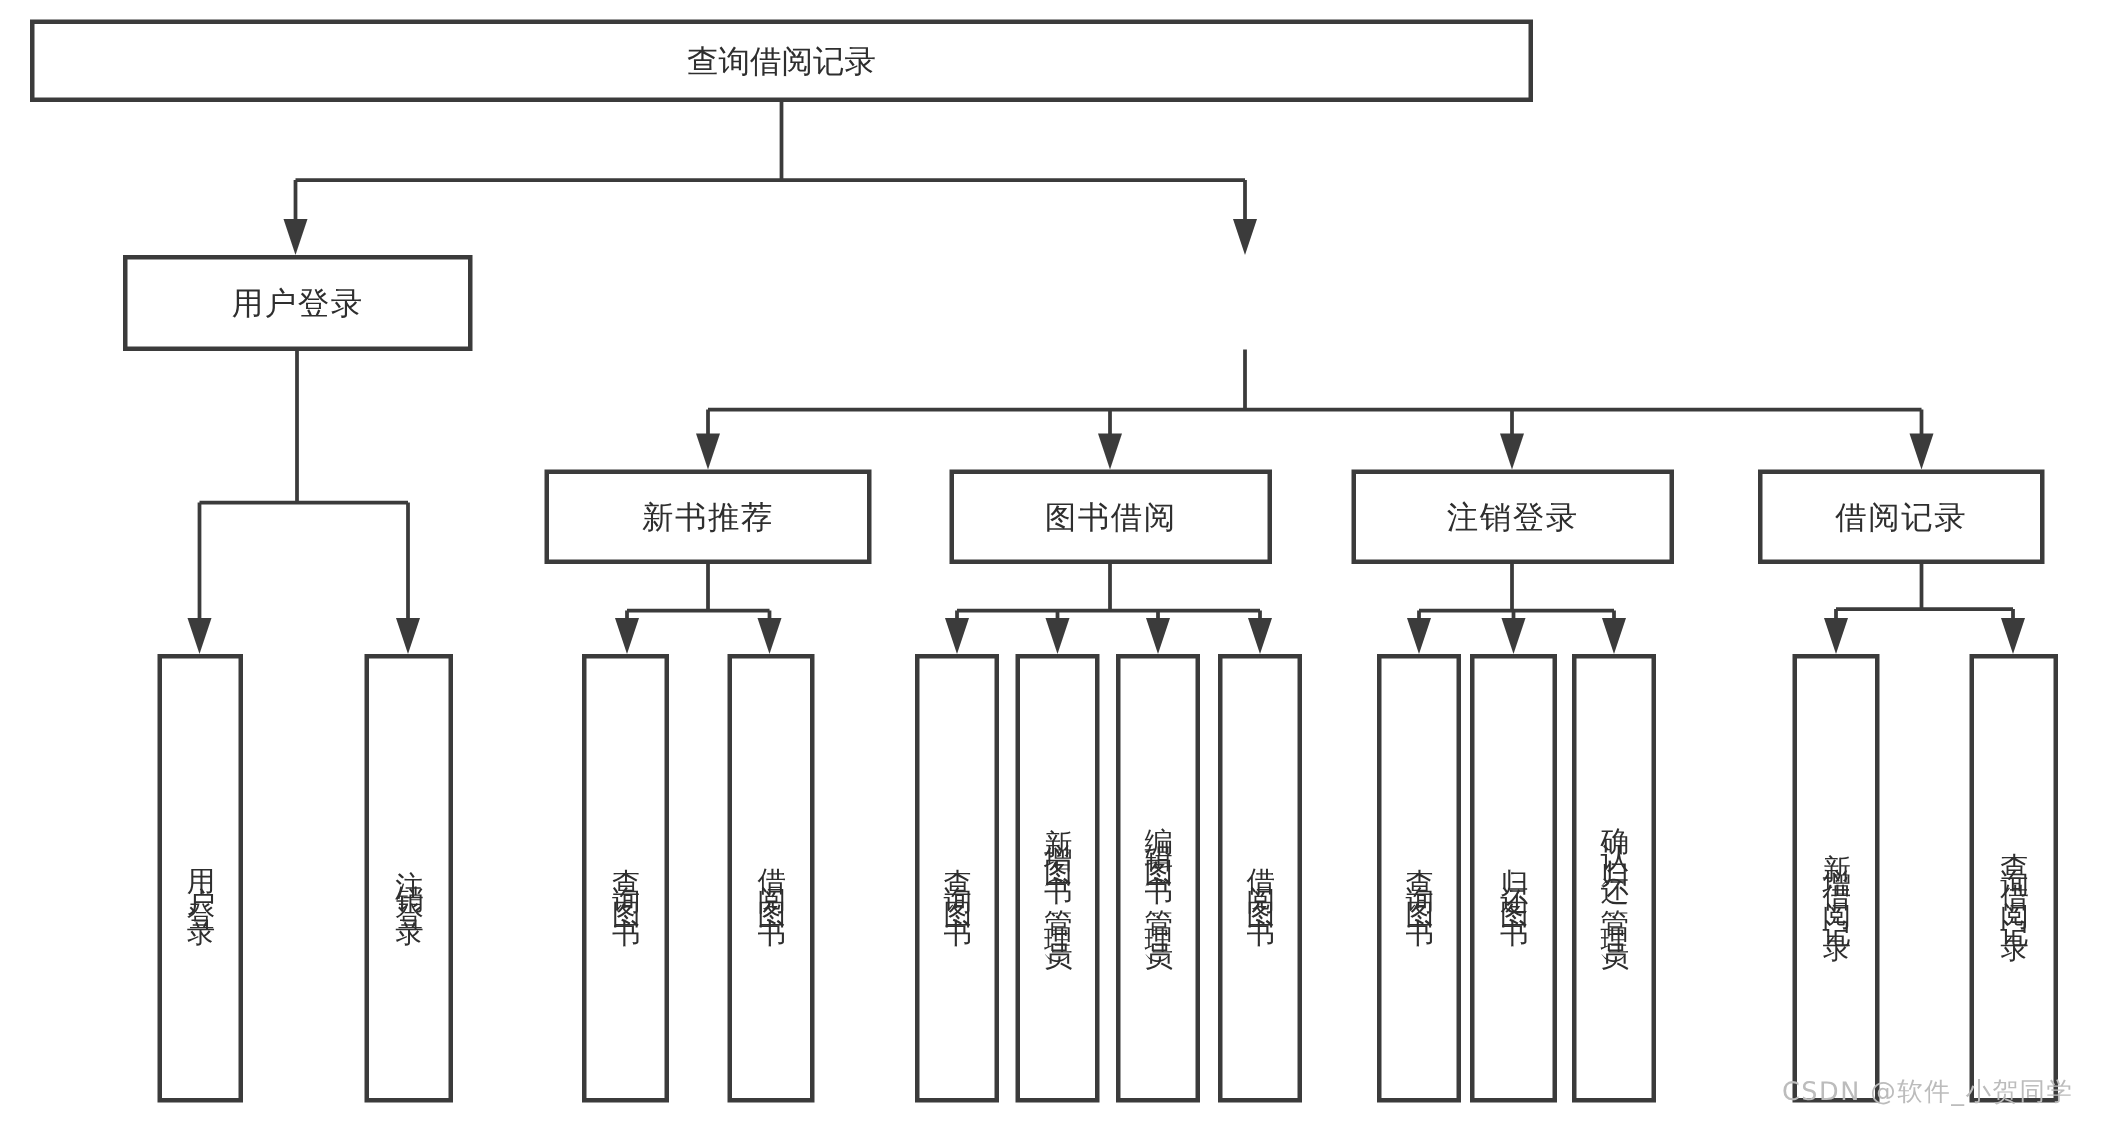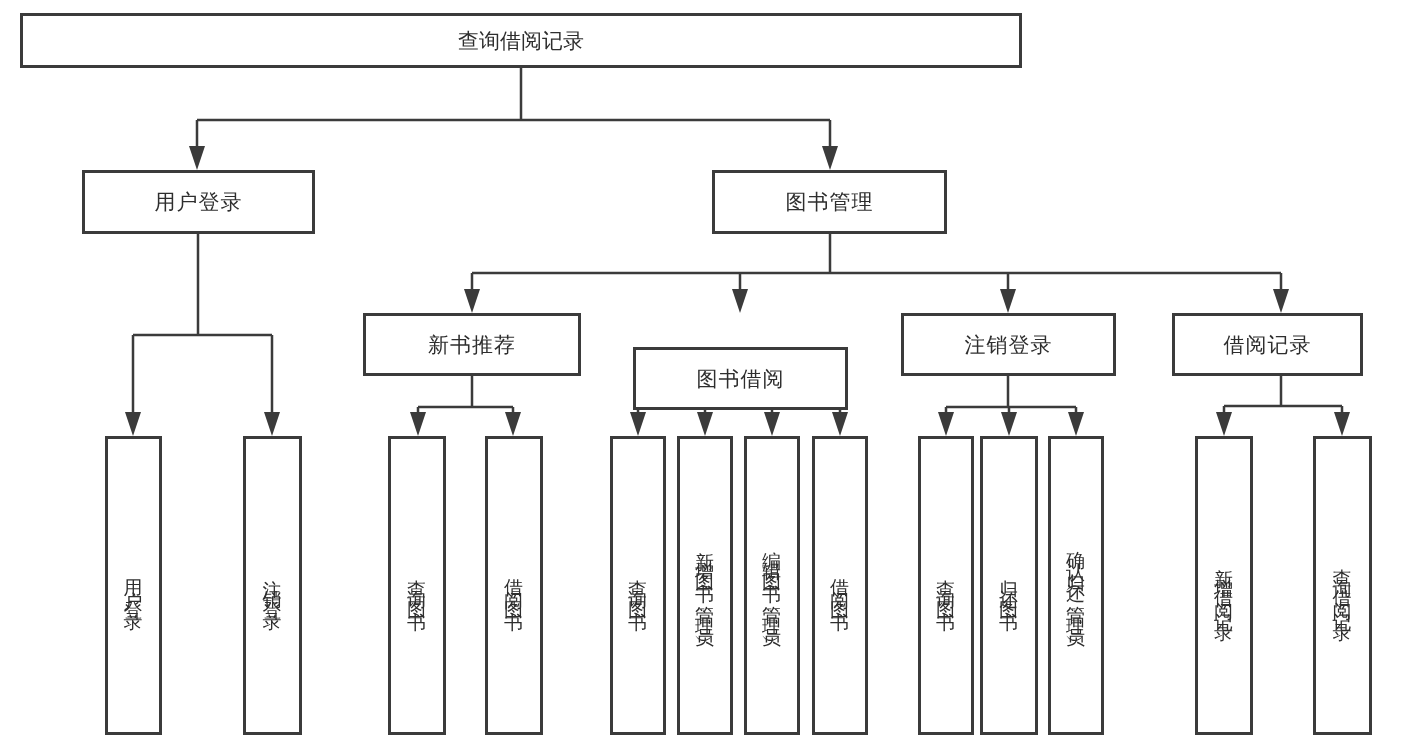--- a/index.html
+++ b/index.html
@@ -82,28 +82,25 @@
       </g>
   </svg>
 
   <div class="node root-node">
     <span>查询借阅记录</span>
   </div>
 
   <div class="node h-node lvl2" style="left:82px;width:233px;">
     <span>用户登录</span>
   </div>
-  <div class="node h-node lvl2" style="left:712px;width:235px;">
-    <span>图书管理</span>
-  </div>
 
   <div class="node h-node lvl3" style="left:363px;width:218px;">
     <span>新书推荐</span>
   </div>
-  <div class="node h-node lvl3" style="left:633px;width:215px;margin-top:34px;">
+  <div class="node h-node lvl3" style="left:633px;width:215px;">
     <span>图书借阅</span>
   </div>
   <div class="node h-node lvl3" style="left:901px;width:215px;">
     <span>注销登录</span>
   </div>
   <div class="node h-node lvl3" style="left:1172px;width:191px;">
     <span>借阅记录</span>
   </div>
 
   <div class="node leaf" style="left:105px;width:57px;">
@@ -143,14 +140,15 @@
     <span class="vtext">确认归还（管理员）</span>
   </div>
 
   <div class="node leaf" style="left:1195px;width:58px;">
     <span class="vtext">新增借阅记录</span>
   </div>
   <div class="node leaf" style="left:1313px;width:59px;">
     <span class="vtext">查询借阅记录</span>
   </div>
 
+  <div class="watermark">CSDN @软件_小贺同学</div>
 
 </div>
 
 </body></html>

